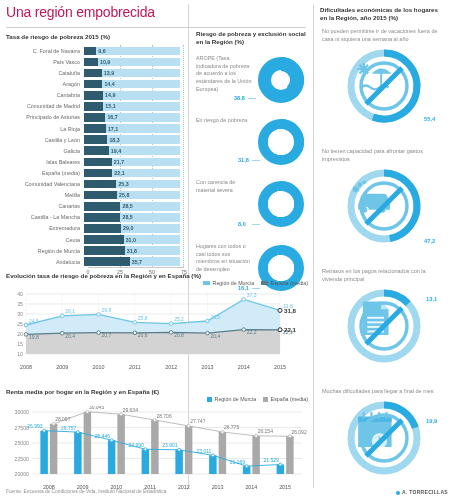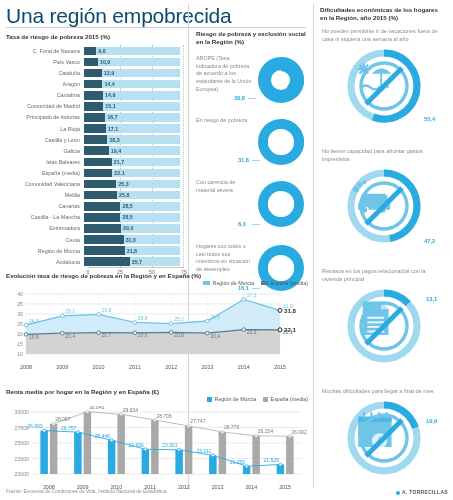--- a/index.html
+++ b/index.html
@@ -8,21 +8,21 @@
     background: #ffffff;
     font-family: "Liberation Sans", sans-serif;
     color: #4a4a4a;
     overflow: hidden;
   }
   .page { position: relative; width: 453px; height: 500px; }
 
   
   .main-title {
     position: absolute; left: 6px; top: 4px;
-    font-size: 21px; font-weight: 400; color: #0c4a6e;
+    font-size: 14px; font-weight: 400; color: #be185d;
     letter-spacing: -0.2px; white-space: nowrap;
   }
   .top-rule {
     position: absolute; left: 6px; top: 27px; width: 300px;
     border-top: 1px solid #cfcfcf;
   }
   .vrule {
     position: absolute; top: 4px; width: 0;
     border-left: 1px solid #d5d5d5; height: 484px;
   }

